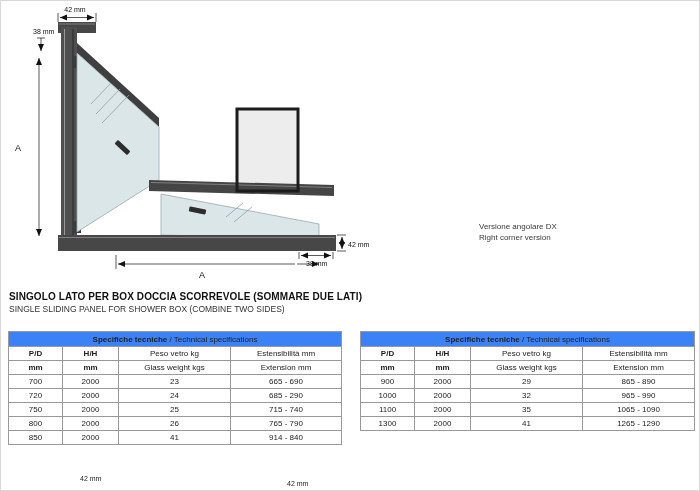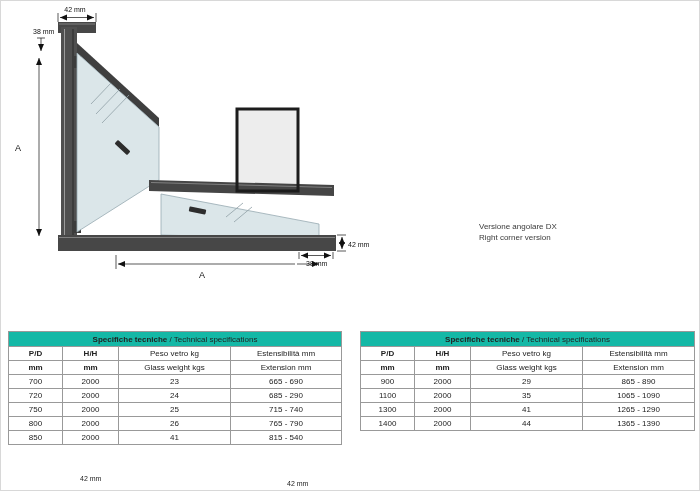--- a/index.html
+++ b/index.html
@@ -29,21 +29,21 @@
   .heading { position: absolute; left: 8px; top: 290px; }
   .h-it { font-size: 10px; font-weight: bold; color: #111; letter-spacing: 0.1px; }
   .h-en { font-size: 8.5px; color: #333; margin-top: 2px; }
 
   .table-host { position: absolute; top: 330px; }
   #table-0 { left: 7px;  width: 334px; }
   #table-1 { left: 359px; width: 335px; }
 
   .spec-table { border-collapse: collapse; width: 100%; table-layout: fixed; font-size: 8px; color: #222; }
   .spec-table td { border: 1px solid #999; text-align: center; padding: 0 1px; height: 13px; background: #fff; white-space: nowrap; overflow: hidden; }
-  .spec-table .title-cell { background: #14b8a6; height: 14px; }
+  .spec-table .title-cell { background: #3b82f6; height: 14px; }
   .bold { font-weight: bold; }
 
   .footer-dim { position: absolute; font-size: 7px; color: #222; }
   .footer-dim-1 { left: 79px; top: 474px; }
   .footer-dim-2 { left: 286px; top: 479px; }
 </style>
 </head>
 <body>
 
 <div class="page">
@@ -138,20 +138,24 @@
         <text x="201" y="277" text-anchor="middle" class="big">A</text>
       </g>
     </svg>
   </div>
 
   <div class="caption">
     <div>Versione angolare DX</div>
     <div>Right corner version</div>
   </div>
 
+  <div class="heading">
+    <div class="h-it">SINGOLO LATO PER BOX DOCCIA SCORREVOLE (SOMMARE DUE LATI)</div>
+    <div class="h-en">SINGLE SLIDING PANEL FOR SHOWER BOX (COMBINE TWO SIDES)</div>
+  </div>
 
   <div id="table-0" class="table-host">
       <table class="spec-table">
         <colgroup>
           <col style="width: 54px;">
           <col style="width: 56px;">
           <col style="width: 112px;">
           <col>
         </colgroup>
         <tbody>
@@ -191,21 +195,21 @@
           <tr>
             <td>800</td>
             <td>2000</td>
             <td>26</td>
             <td>765 - 790</td>
           </tr>
           <tr>
             <td>850</td>
             <td>2000</td>
             <td>41</td>
-            <td>815 - 540</td>
+            <td>914 - 840</td>
           </tr>
         </tbody>
       </table>
     </div>
   <div id="table-1" class="table-host">
       <table class="spec-table">
         <colgroup>
           <col style="width: 54px;">
           <col style="width: 56px;">
           <col style="width: 112px;">
@@ -227,36 +231,36 @@
             <td>Glass weight kgs</td>
             <td>Extension mm</td>
           </tr>
           <tr>
             <td>900</td>
             <td>2000</td>
             <td>29</td>
             <td>865 - 890</td>
           </tr>
           <tr>
+            <td>1000</td>
+            <td>2000</td>
+            <td>32</td>
+            <td>965 - 990</td>
+          </tr>
+          <tr>
             <td>1100</td>
             <td>2000</td>
             <td>35</td>
             <td>1065 - 1090</td>
           </tr>
           <tr>
             <td>1300</td>
             <td>2000</td>
             <td>41</td>
             <td>1265 - 1290</td>
-          </tr>
-          <tr>
-            <td>1400</td>
-            <td>2000</td>
-            <td>44</td>
-            <td>1365 - 1390</td>
           </tr>
         </tbody>
       </table>
     </div>
 
   <div class="footer-dim footer-dim-1">42 mm</div>
   <div class="footer-dim footer-dim-2">42 mm</div>
 
 </div>
 

